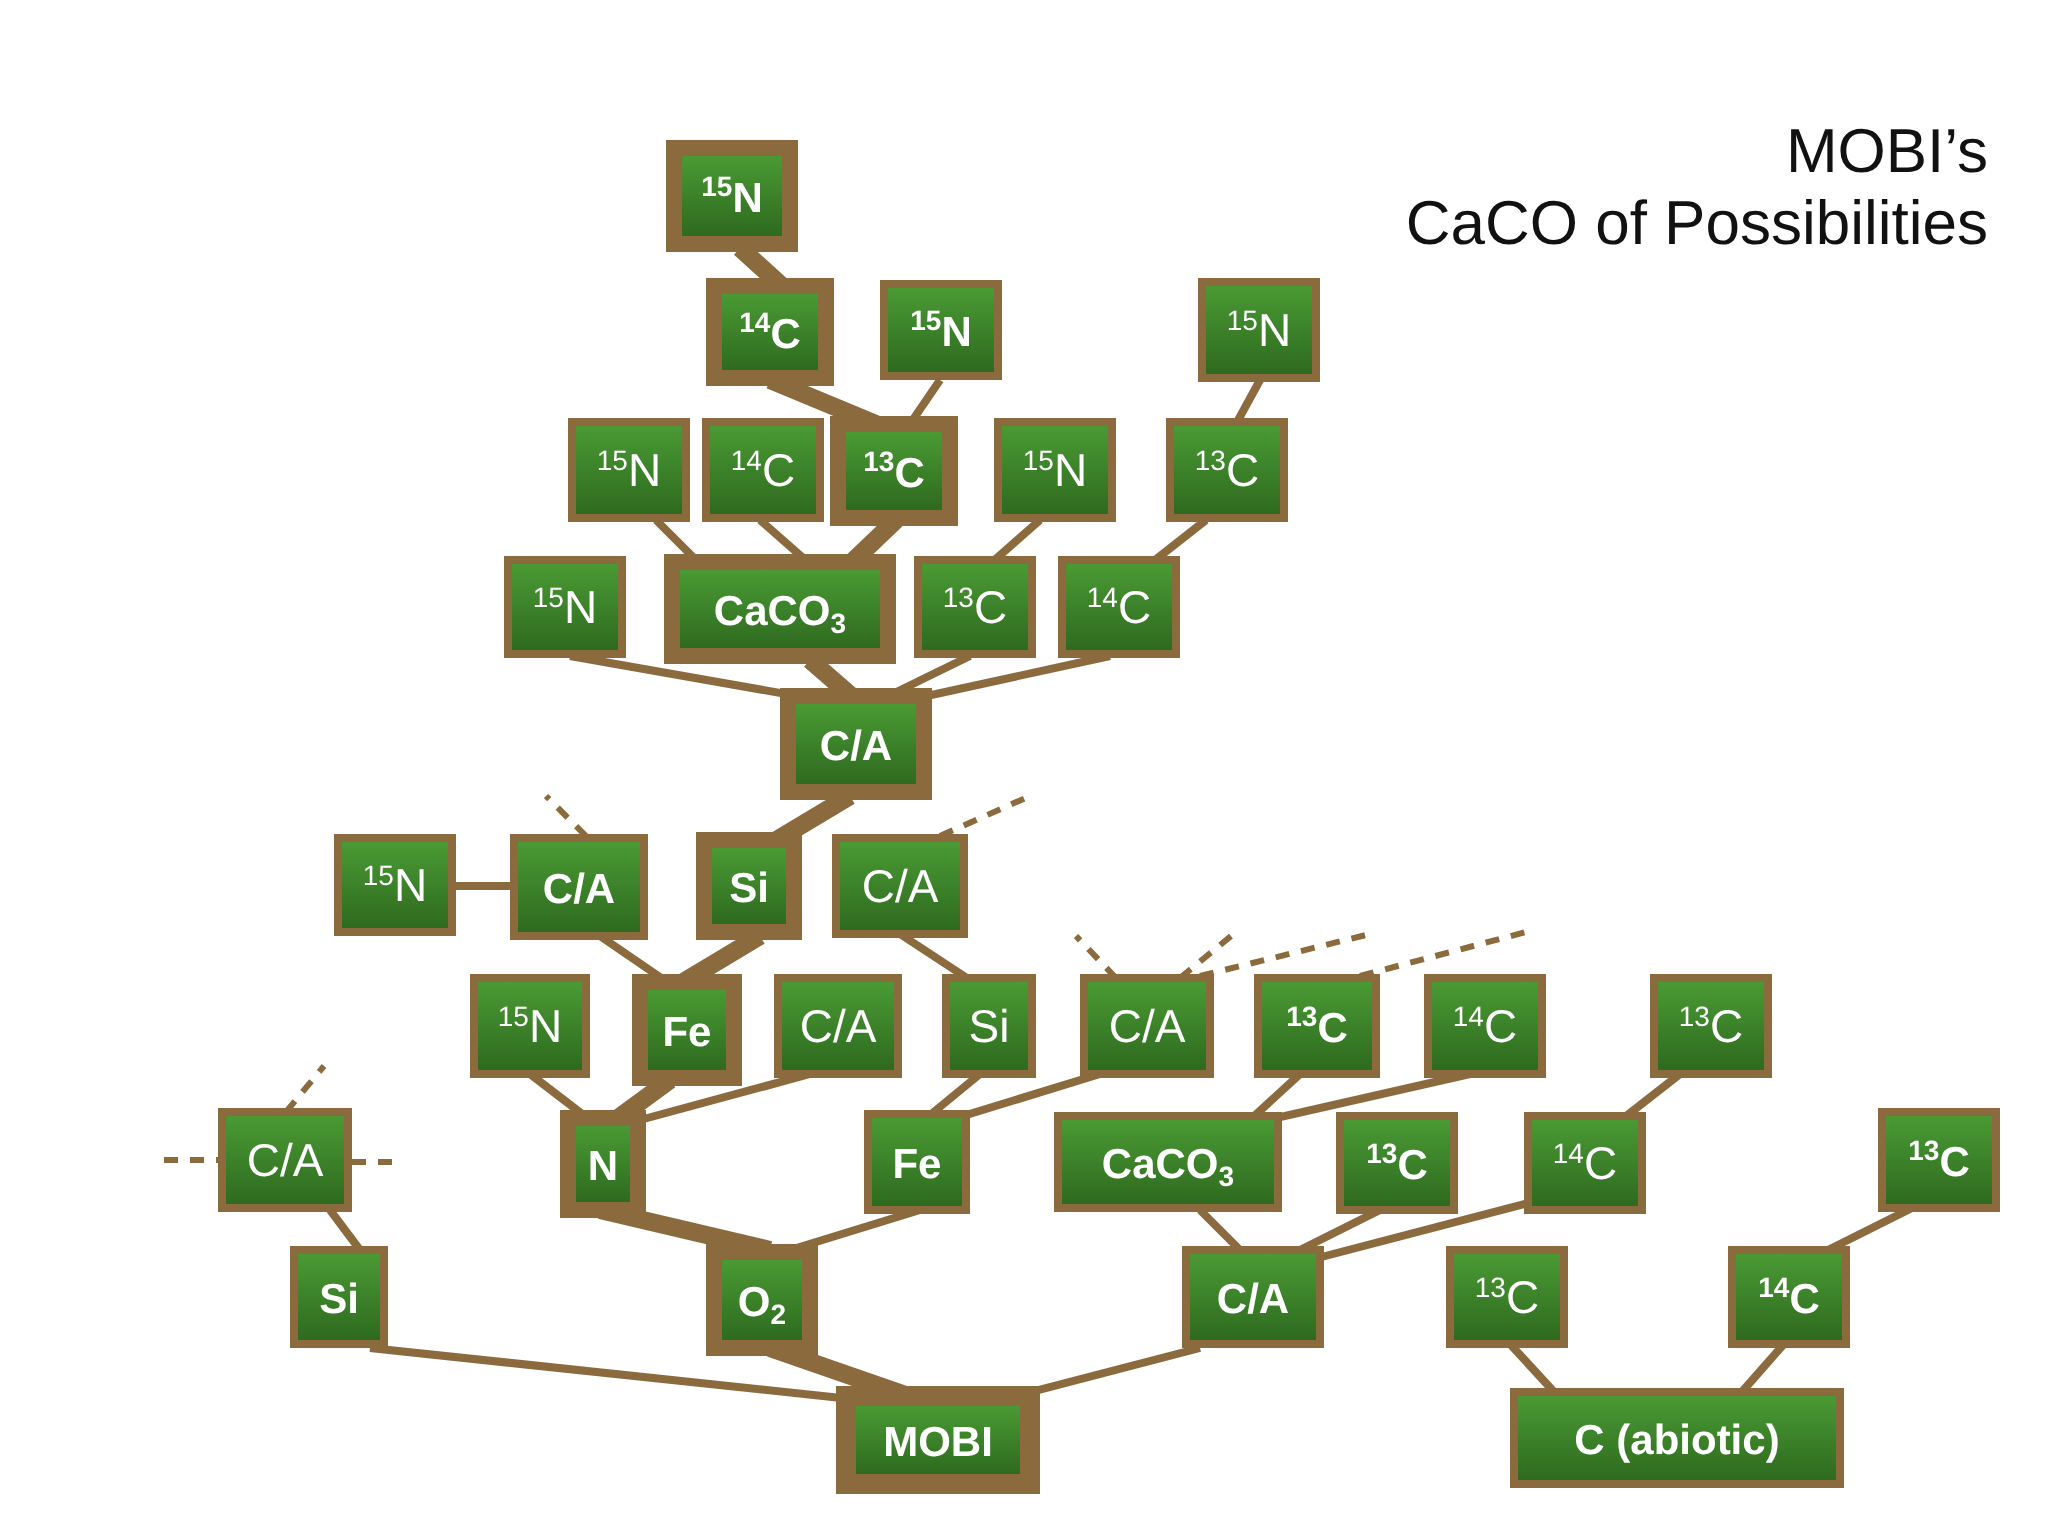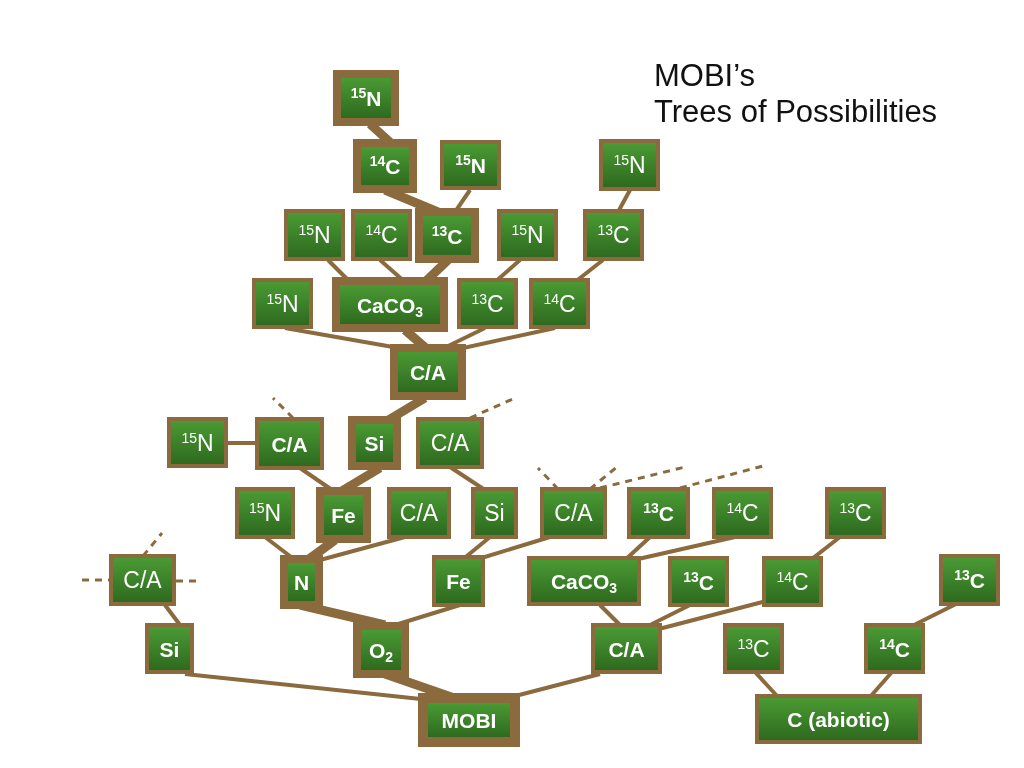--- a/index.html
+++ b/index.html
@@ -1,29 +1,29 @@
 <!DOCTYPE html>
 <html><head>
 <meta charset="utf-8">
 <style>
   html, body { margin:0; padding:0; background:#ffffff; }
   body { width:1024px; height:768px; position:relative; overflow:hidden;
          font-family:"Liberation Sans", sans-serif; }
-  #title { position:absolute; right:30px; top:58px; width:340px; text-align:left;
+  #title { position:absolute; right:30px; top:58px; width:340px; text-align:right;
            color:#111; font-size:31px; line-height:36px; font-family:"Liberation Sans", sans-serif; }
   #title div { white-space:nowrap; }
   svg#tree { position:absolute; left:0; top:0; }
   .node-text { fill:#ffffff; font-family:"Liberation Sans", sans-serif; }
 </style>
 </head>
 <body>
 
 <div id="title">
   <div>MOBI’s</div>
-  <div>Trees of Possibilities</div>
+  <div>CaCO of Possibilities</div>
 </div>
 
 <svg id="tree" width="1024" height="768" viewBox="0 0 1024 768" xmlns="http://www.w3.org/2000/svg">
   <defs>
     <linearGradient id="greenGrad" x1="0" y1="0" x2="0" y2="1">
       <stop offset="0%" id="gTop" stop-color="#4A9A34"></stop>
       <stop offset="100%" id="gBot" stop-color="#2E6A1F"></stop>
     </linearGradient>
   </defs>
   <g id="edges">

